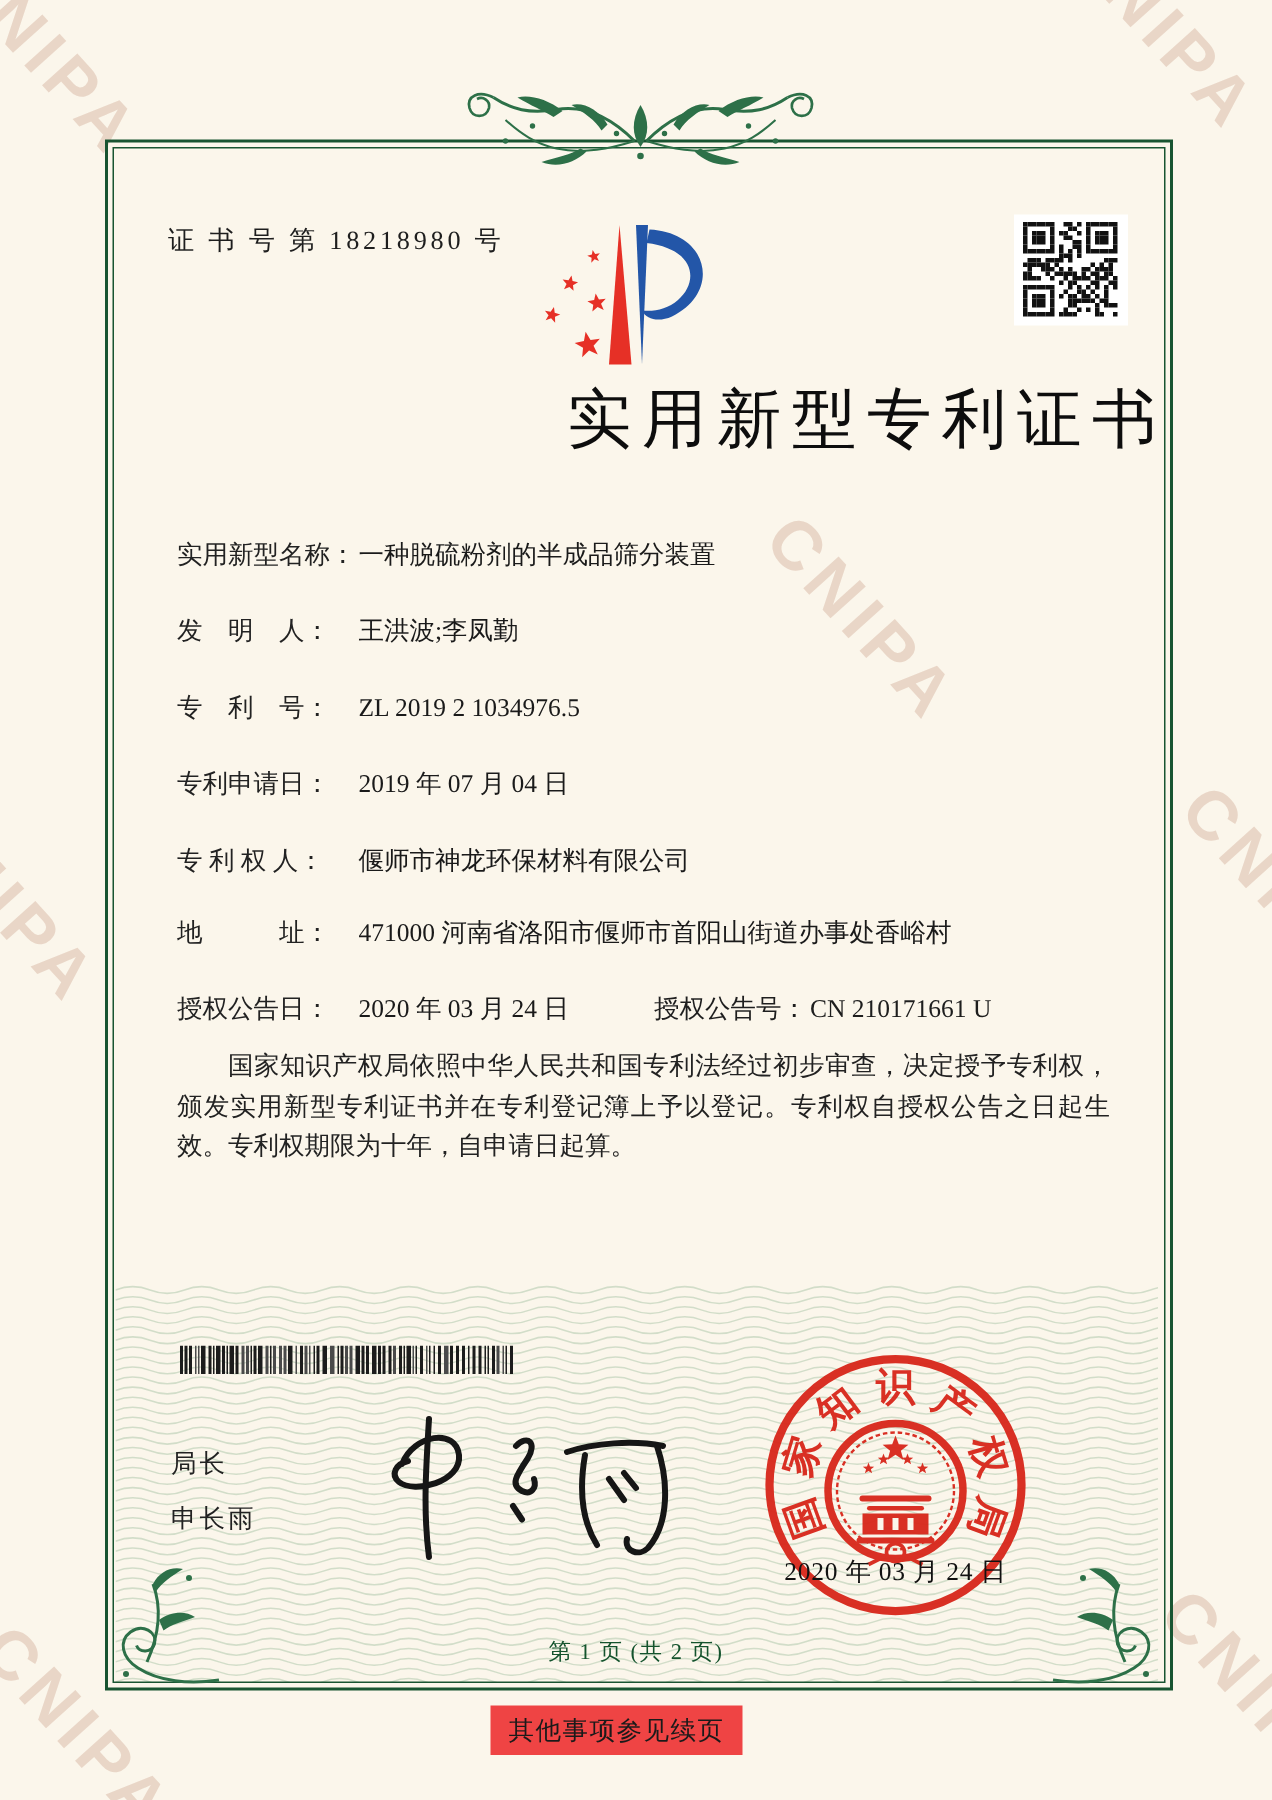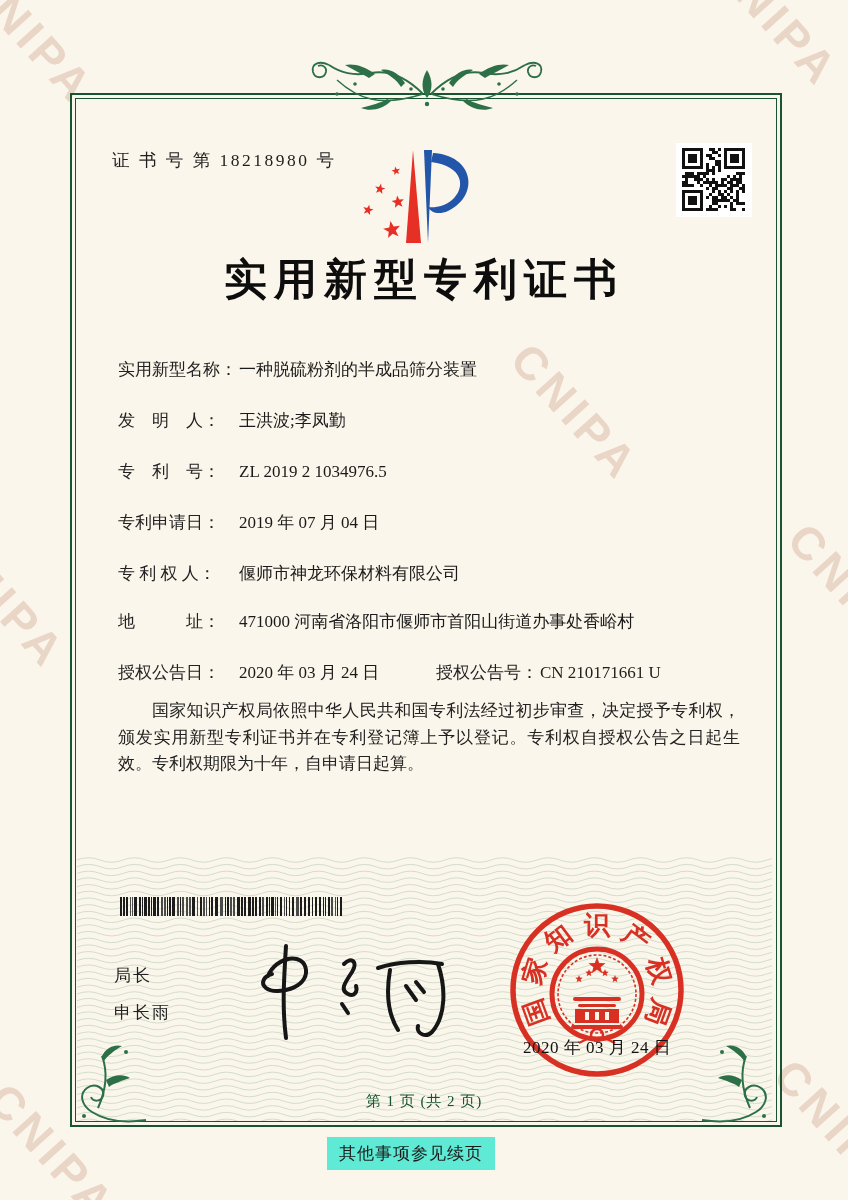--- a/index.html
+++ b/index.html
@@ -10,42 +10,42 @@
       transform:translate(-50%,-50%) rotate(48deg);white-space:nowrap;z-index:0;}
   #frame{position:absolute;left:70px;top:93px;width:708px;height:1030px;
          border:2.5px solid #185431;z-index:1;}
   #frame-inner{position:absolute;left:3px;top:3px;right:3px;bottom:3px;border:1px solid #185431;}
   #waves{position:absolute;left:77px;top:856px;z-index:0;}
   .orn{position:absolute;z-index:2;}
   #cert-no{position:absolute;left:112px;top:148px;font-size:17.5px;letter-spacing:2.5px;z-index:2;}
   #logo{position:absolute;left:352px;top:146px;z-index:2;}
   #qr-patch{position:absolute;left:676px;top:143px;width:76px;height:74px;background:#fff;z-index:2;}
   #qr{position:absolute;left:682px;top:148px;z-index:3;}
-  #title{position:absolute;left:70px;top:251px;width:708px;text-align:center;
-         font-size:43px;font-weight:bold;letter-spacing:7px;color:#0d0d0d;z-index:2;}
+  #title{position:absolute;left:70px;top:251px;width:708px;text-align:right;
+         font-size:43px;font-weight:normal;letter-spacing:7px;color:#0d0d0d;z-index:2;}
   .row{position:absolute;left:118px;display:flex;z-index:2;font-size:17px;line-height:24px;}
   .row .lbl{width:121px;white-space:pre;flex:none;color:#222;}
   .row .val{white-space:nowrap;color:#1a1a1a;}
   #grant-no{position:absolute;left:436px;display:flex;z-index:2;font-size:17px;line-height:24px;}
   #grant-no .lbl{white-space:pre;margin-right:2px;}
   #paras{position:absolute;left:118px;top:698px;width:622px;z-index:2;font-size:17px;
          line-height:26.5px;text-align:justify;color:#222;}
   #paras p{margin:0;text-indent:2em;}
   #barcode{position:absolute;left:120px;top:897px;z-index:2;}
   .sig-label{position:absolute;left:114px;font-size:17px;z-index:2;
              font-family:"Liberation Sans","DejaVu Sans",sans-serif;color:#222;letter-spacing:2px;}
   #signature{position:absolute;left:246px;top:938px;z-index:2;}
   #seal{position:absolute;left:509px;top:902px;width:176px;height:176px;z-index:3;opacity:.95;}
   #seal-ring span{font-size:26px;font-weight:bold;color:#d8261a;
                   font-family:"Liberation Serif","DejaVu Serif",serif;}
   #seal-date{position:absolute;left:509px;top:1036px;width:176px;text-align:center;
              font-size:17px;color:#111;z-index:4;letter-spacing:.5px;white-space:nowrap;}
   #page-info{position:absolute;left:70px;top:1092px;width:708px;text-align:center;
              font-size:15px;letter-spacing:1px;z-index:2;color:#14532d;}
-  #note-box{position:absolute;left:327px;top:1137px;background:#5eead4;padding:5px 12px;
+  #note-box{position:absolute;left:327px;top:1137px;background:#ef4444;padding:5px 12px;
             font-size:17px;letter-spacing:1px;z-index:2;color:#1a1a1a;}
 </style>
 </head>
 <body>
 
 <div id="page">
 
   <div class="wm" style="left:30px;top:35px;">CNIPA</div>
   <div class="wm" style="left:775px;top:18px;">CNIPA</div>
   <div class="wm" style="left:575px;top:412px;">CNIPA</div>

